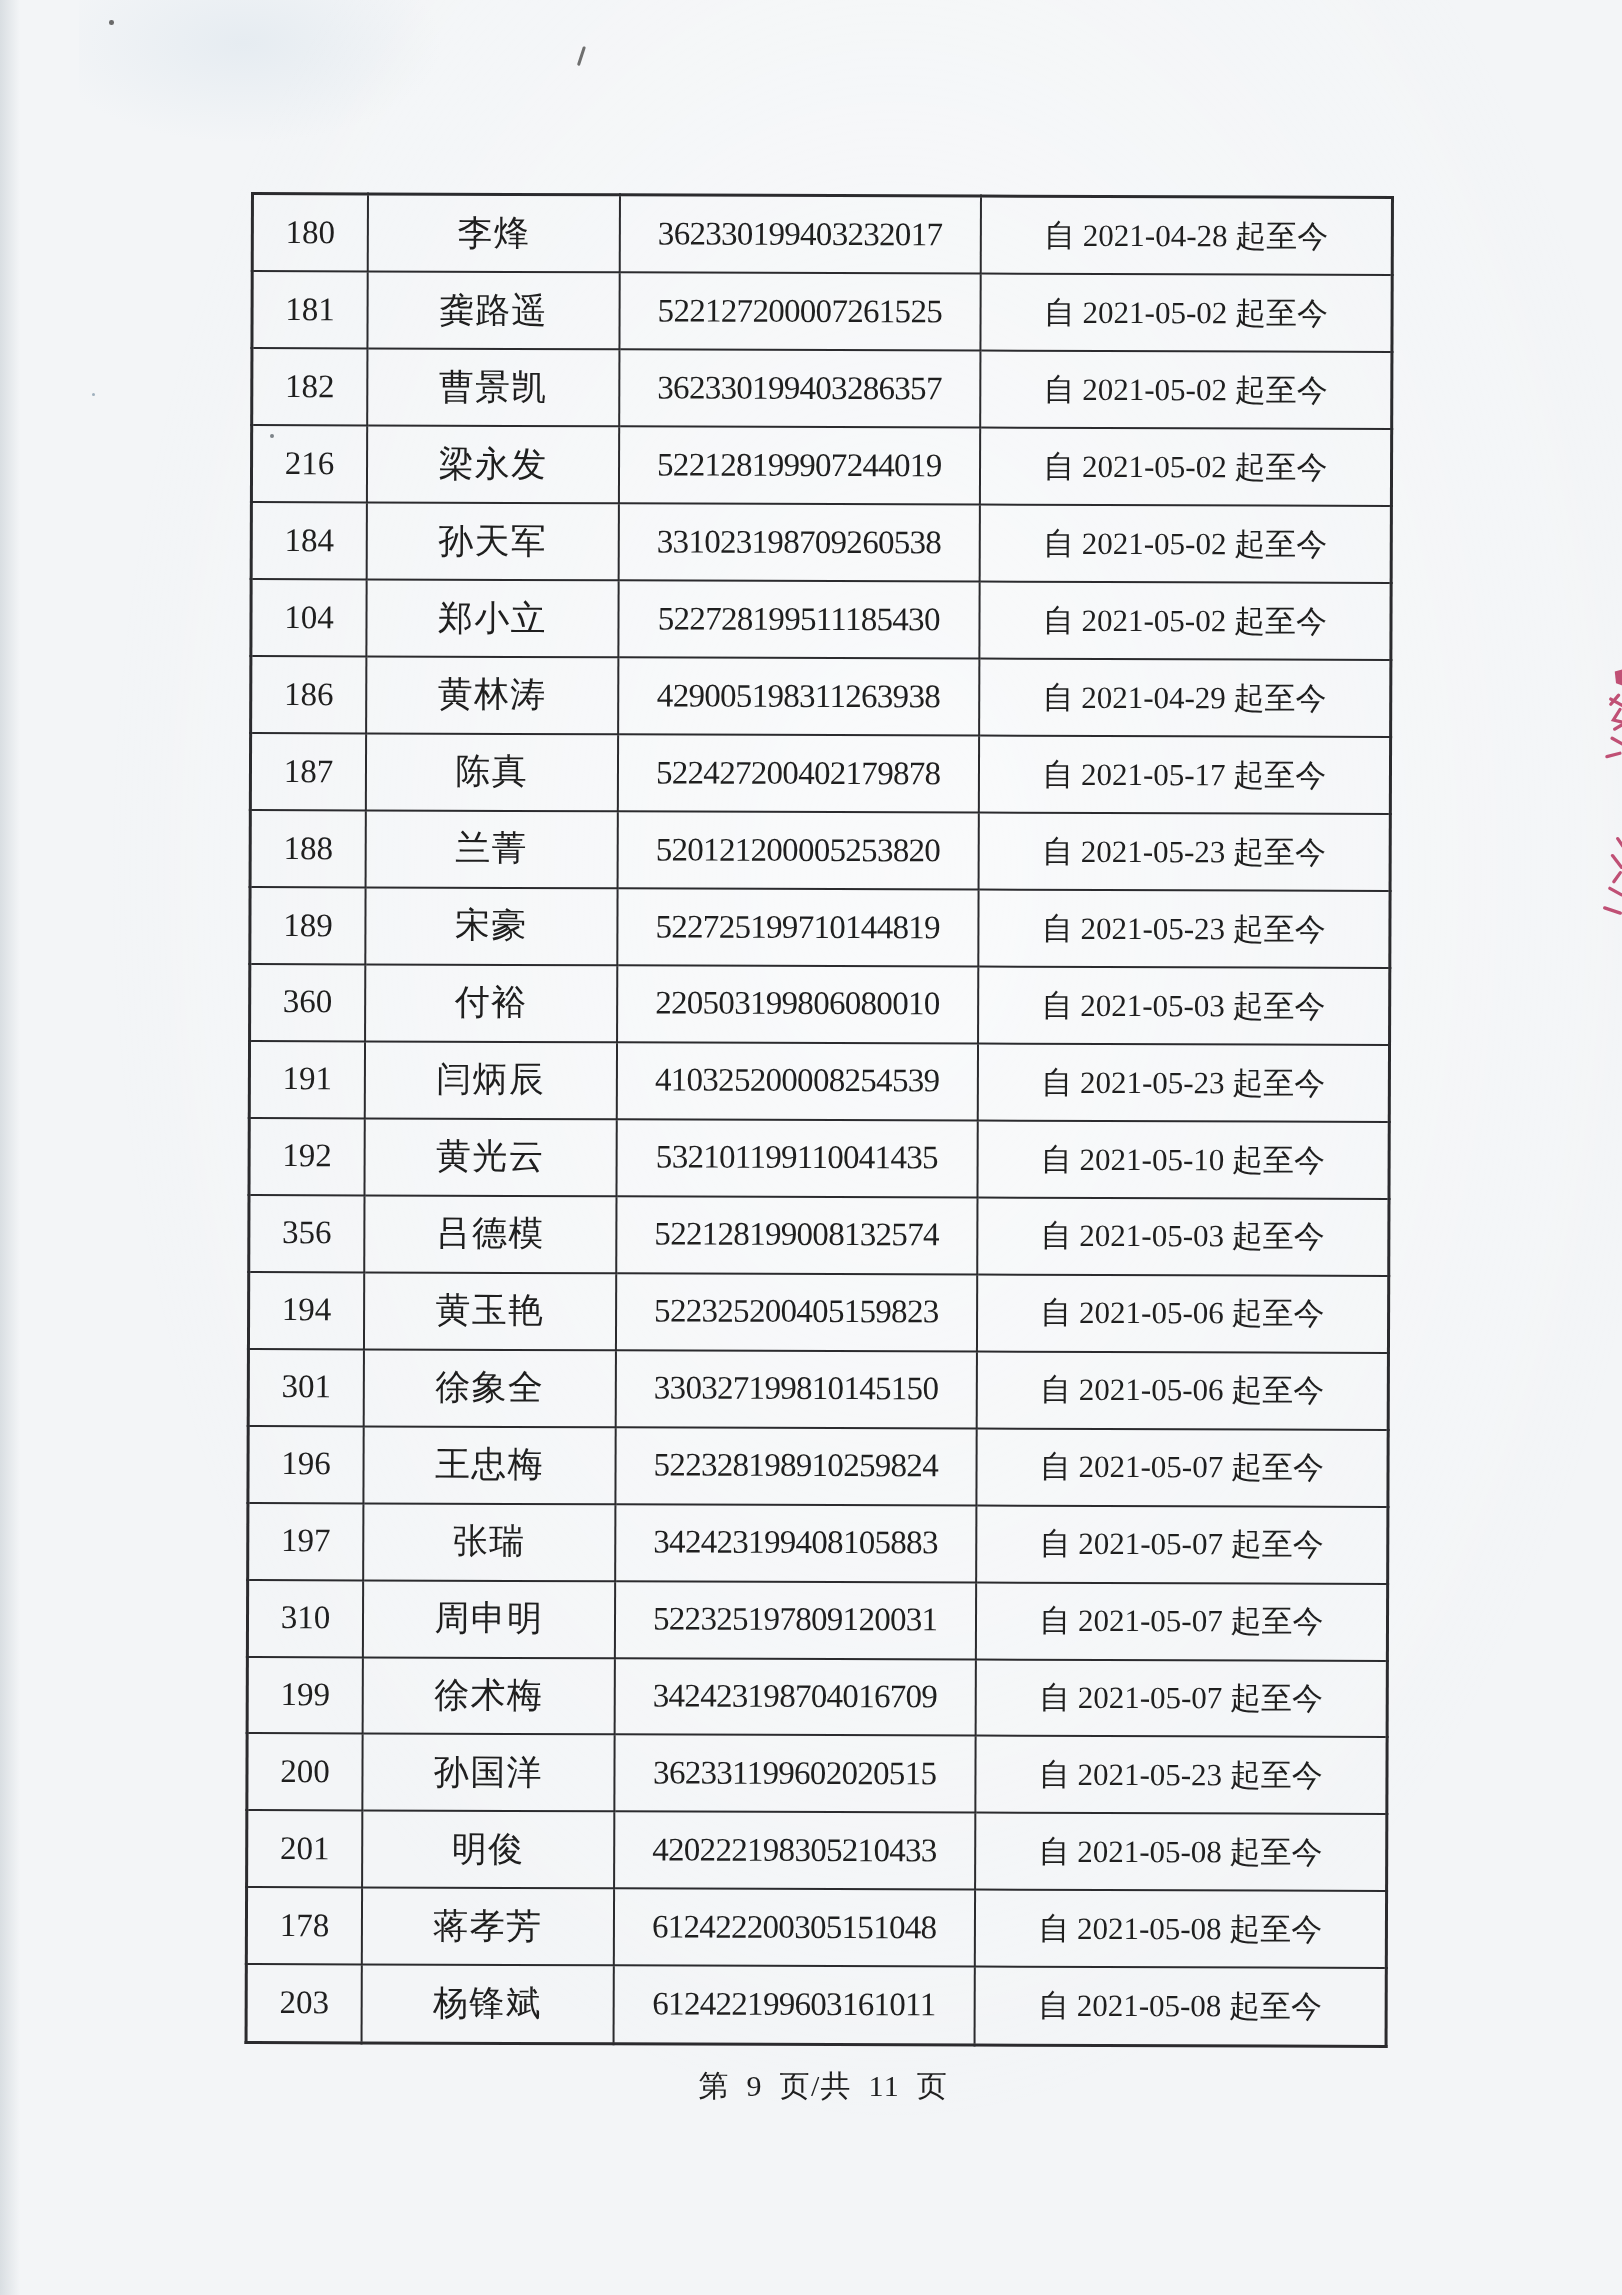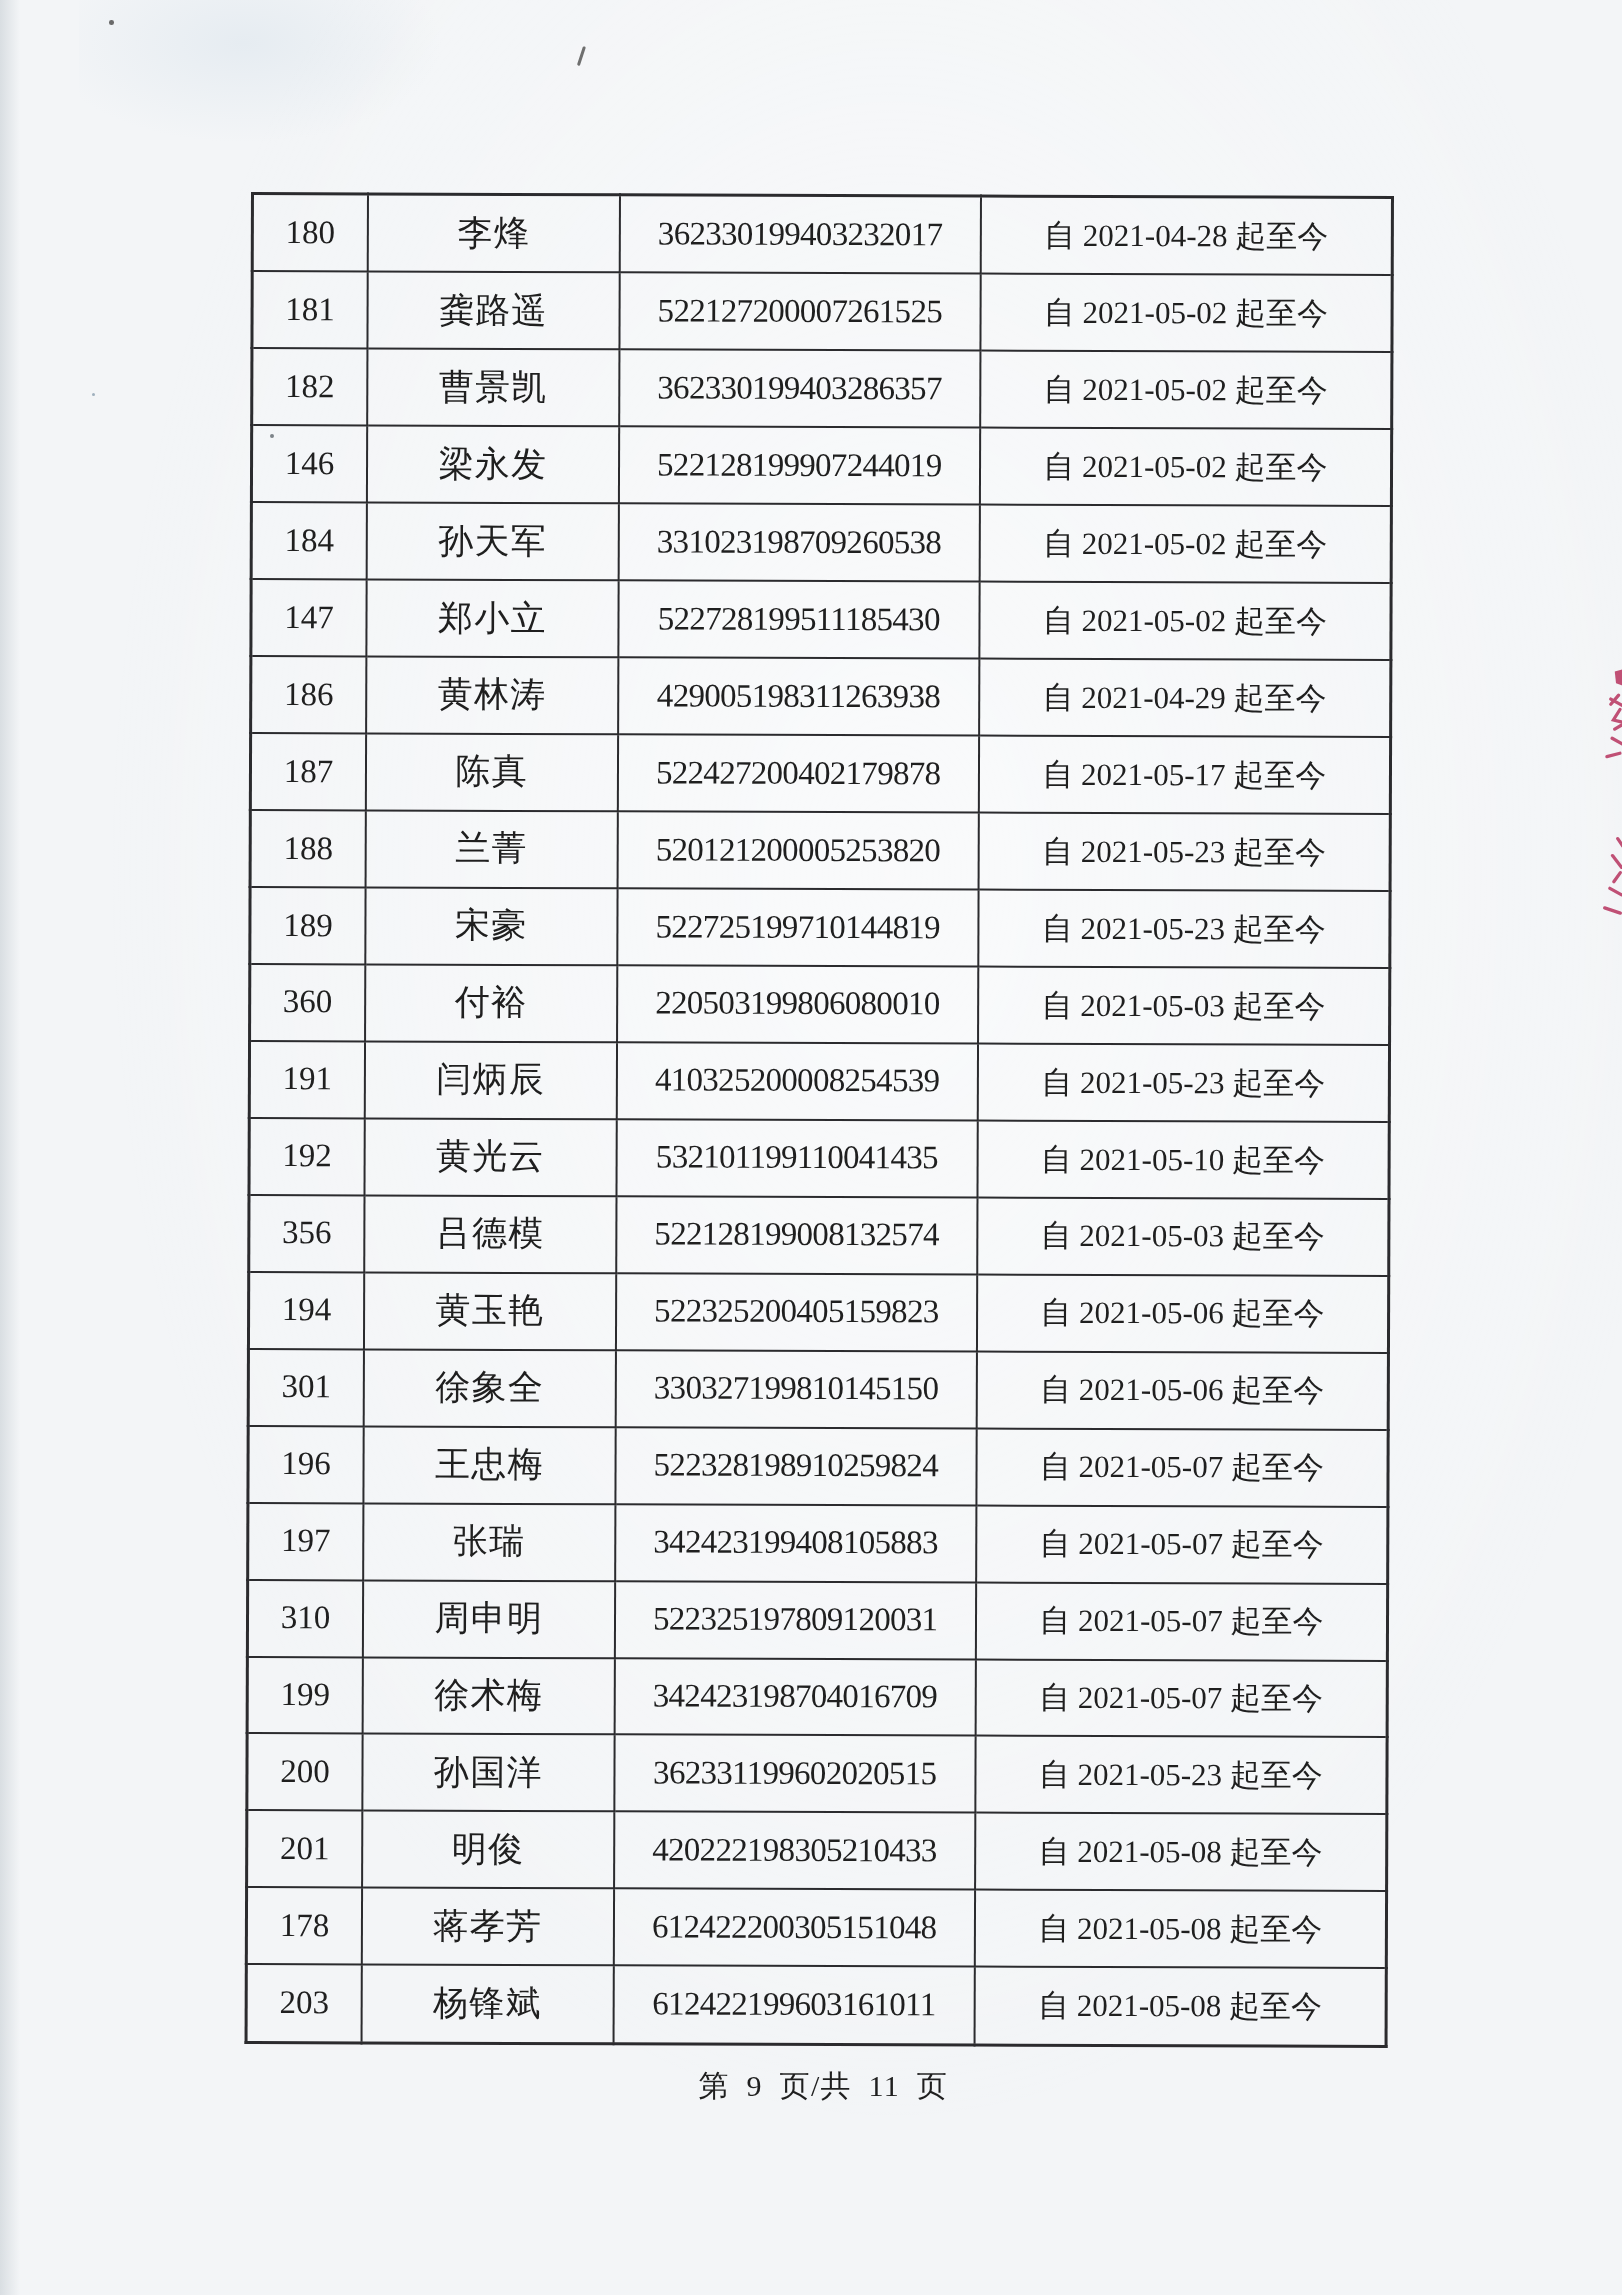--- a/index.html
+++ b/index.html
@@ -94,33 +94,33 @@
             <td class="c-id">522127200007261525</td>
             <td class="c-period">自 2021-05-02 起至今</td>
           </tr>
           <tr>
             <td class="c-no">182</td>
             <td class="c-name">曹景凯</td>
             <td class="c-id">362330199403286357</td>
             <td class="c-period">自 2021-05-02 起至今</td>
           </tr>
           <tr>
-            <td class="c-no">146</td>
+            <td class="c-no">216</td>
             <td class="c-name">梁永发</td>
             <td class="c-id">522128199907244019</td>
             <td class="c-period">自 2021-05-02 起至今</td>
           </tr>
           <tr>
             <td class="c-no">184</td>
             <td class="c-name">孙天军</td>
             <td class="c-id">331023198709260538</td>
             <td class="c-period">自 2021-05-02 起至今</td>
           </tr>
           <tr>
-            <td class="c-no">147</td>
+            <td class="c-no">104</td>
             <td class="c-name">郑小立</td>
             <td class="c-id">522728199511185430</td>
             <td class="c-period">自 2021-05-02 起至今</td>
           </tr>
           <tr>
             <td class="c-no">186</td>
             <td class="c-name">黄林涛</td>
             <td class="c-id">429005198311263938</td>
             <td class="c-period">自 2021-04-29 起至今</td>
           </tr>

